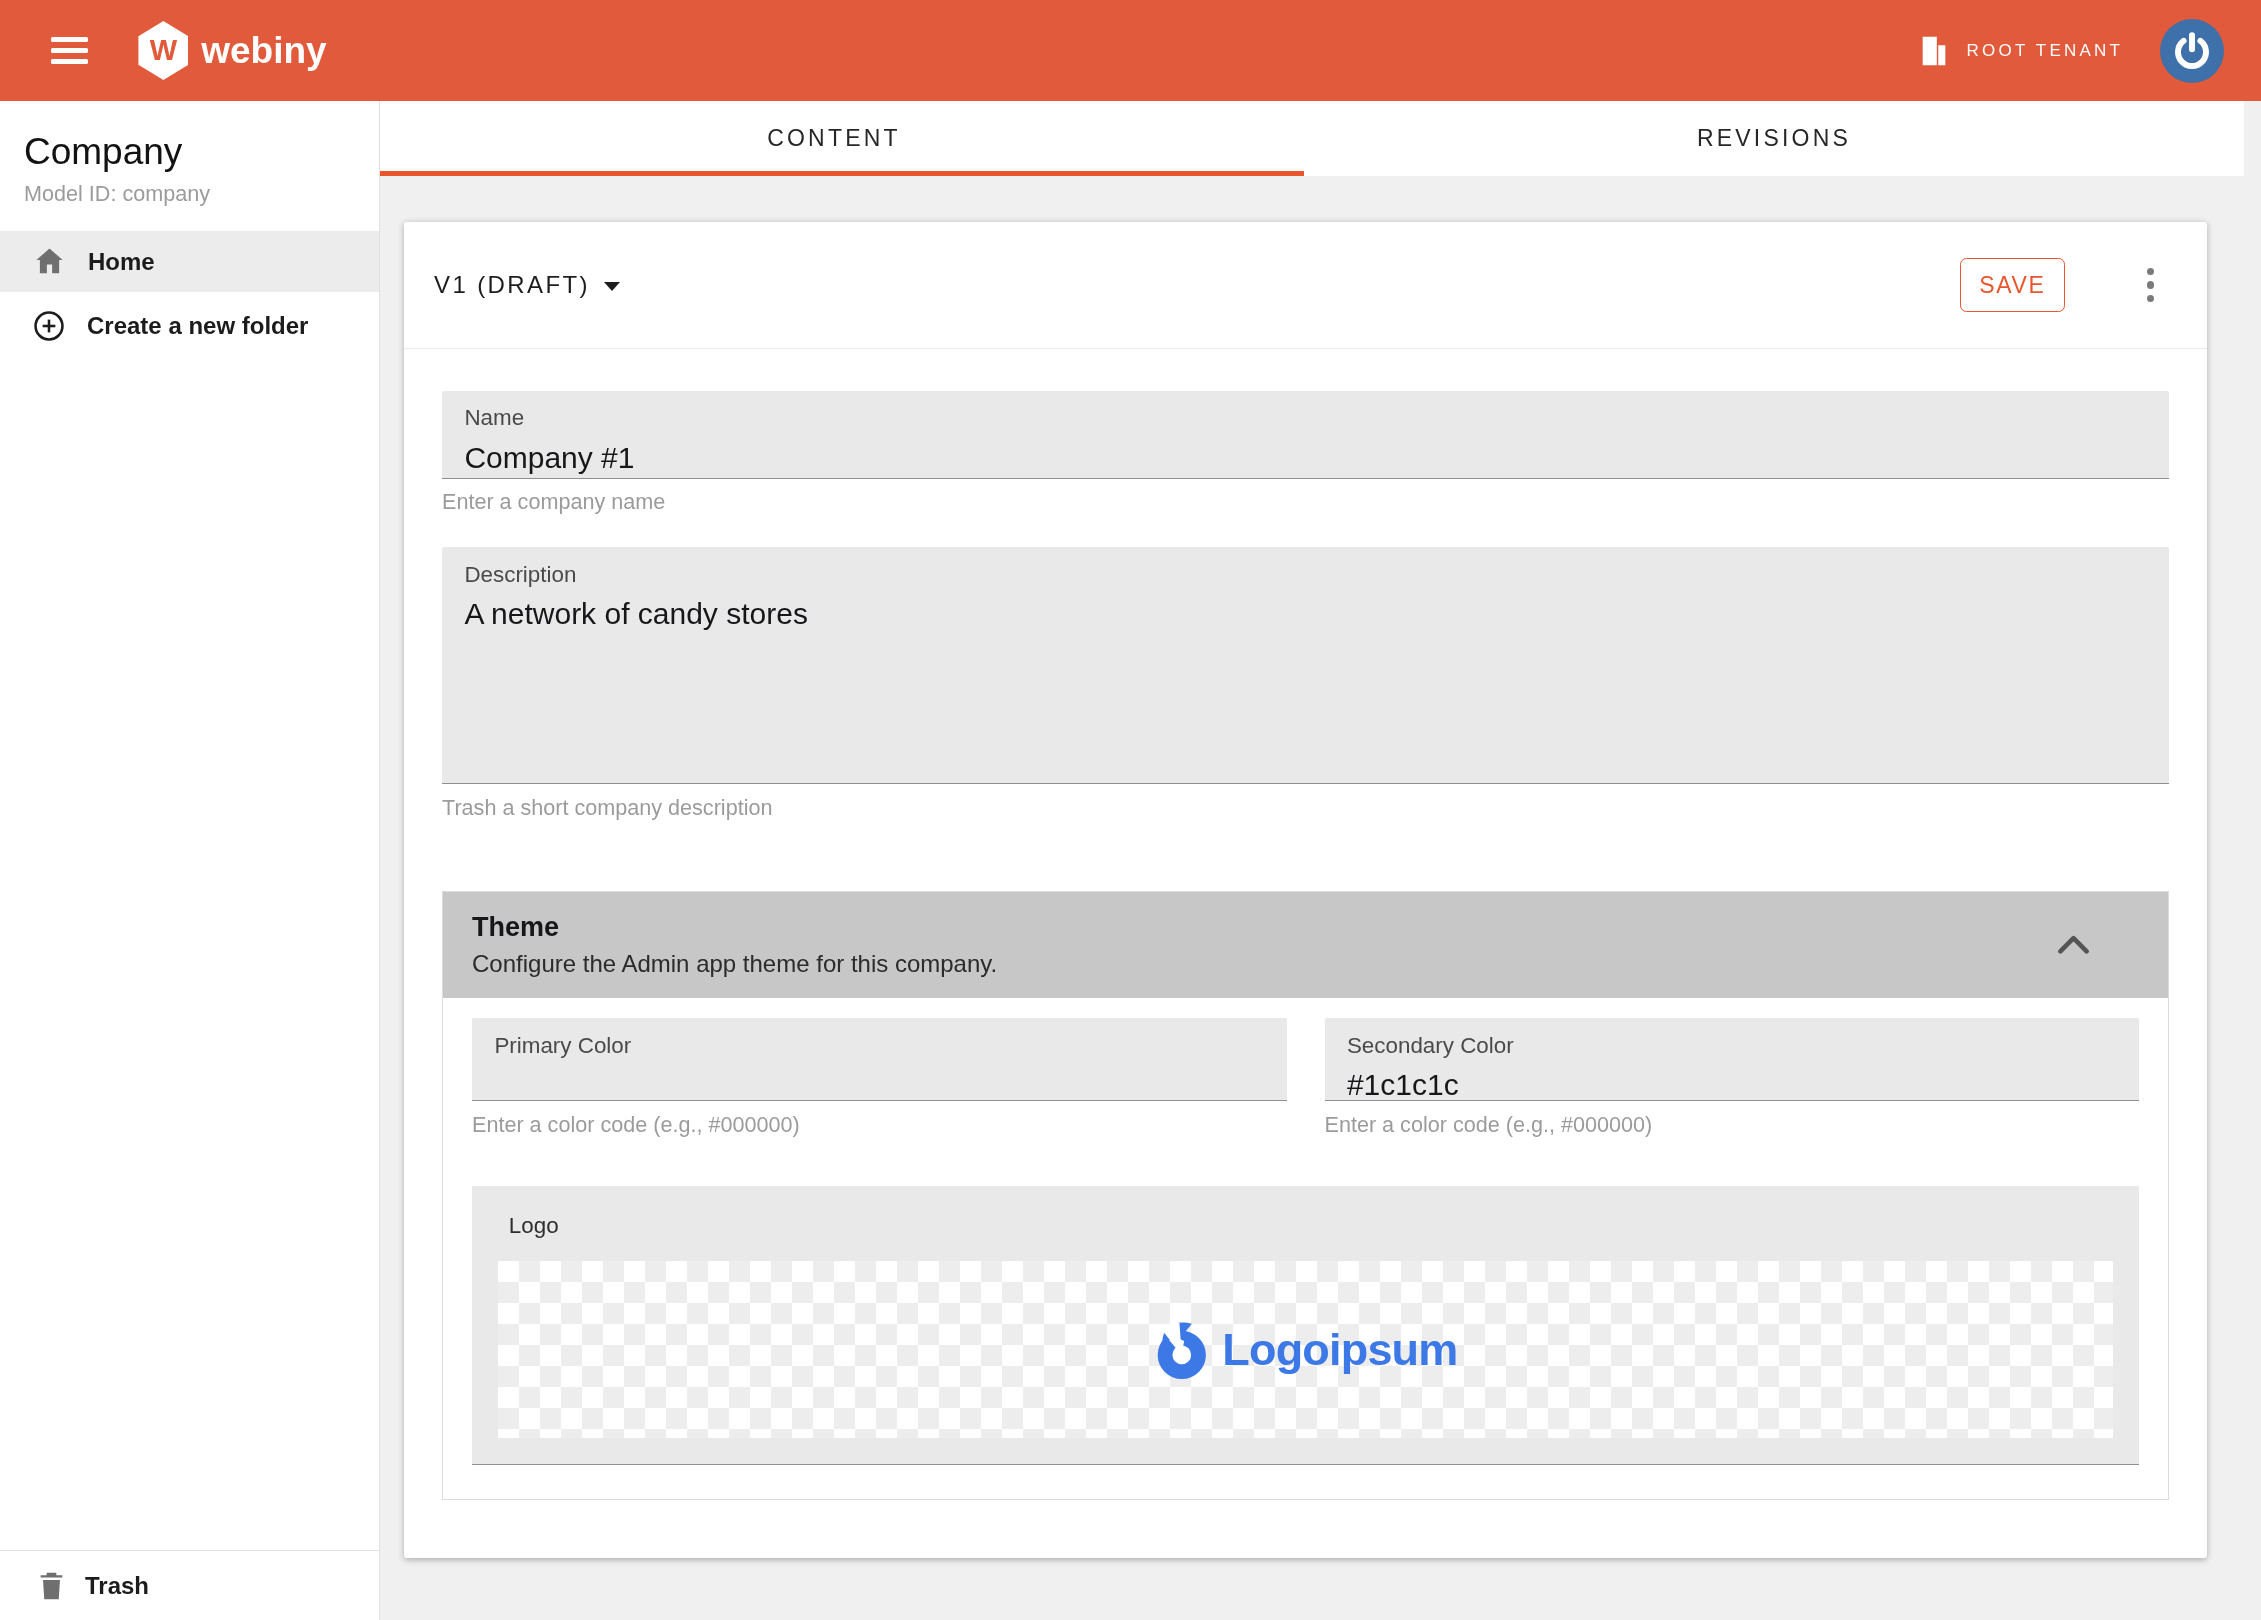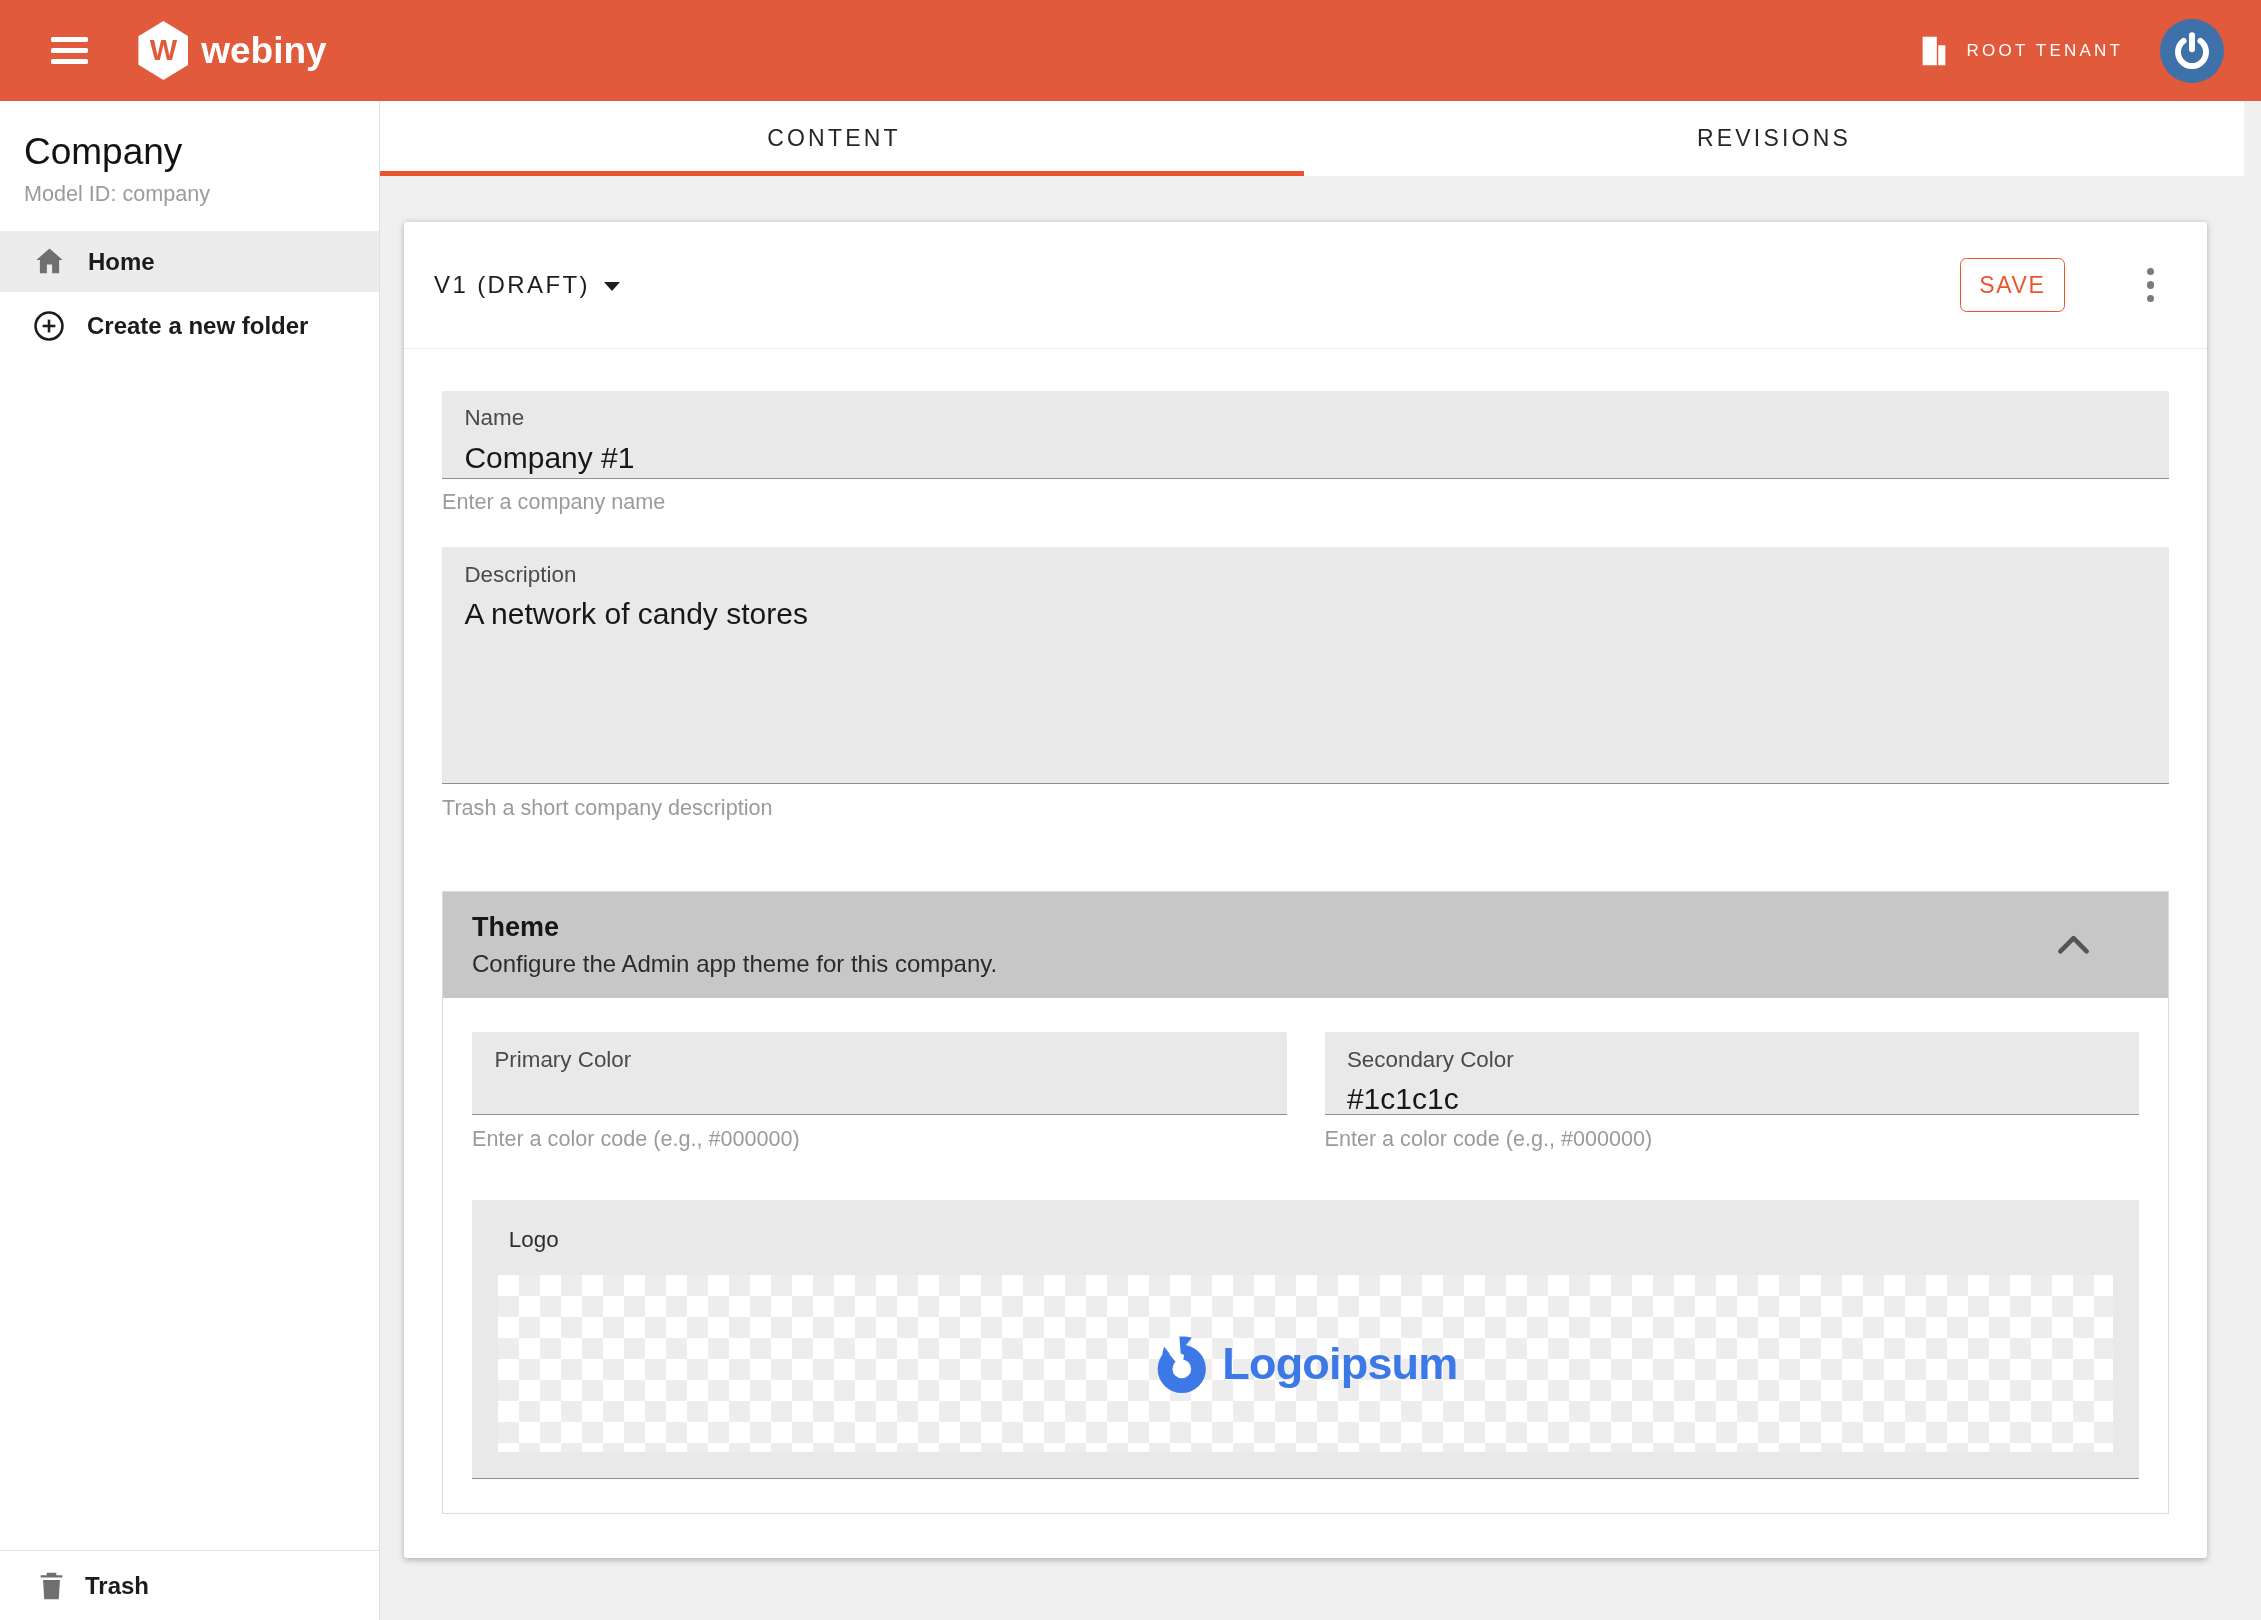--- a/index.html
+++ b/index.html
@@ -74,21 +74,21 @@
   .helper { font-size:21.6px; color:#9b9b9b; margin-top:10.4px; }
   .gap-after-name { margin-bottom:32px; }
   .gap-after-desc { margin-bottom:70px; }
 
   
   .theme { border:0.8px solid #dcdcdc; }
   .theme-head { background:#c7c7c7; padding:16px 32px 17.6px 29px; display:flex; align-items:center; }
   .theme-title { font-size:27px; font-weight:bold; color:#17171a; line-height:38px; }
   .theme-sub { font-size:24px; color:#2b2b2b; line-height:35px; }
   .chevron { margin-left:auto; cursor:pointer; margin-right:45px; }
-  .theme-body { padding:34px 29px 34px 29px; background:#fff; }
+  .theme-body { padding:20px 29px 34px 29px; background:#fff; }
   .two-col { display:flex; gap:38px; margin-bottom:48px; }
   .col { flex:1; }
   .fbox.color { height:83px; }
 
   .logo-field { background:#e9e9e9; border-bottom:1.6px solid #8f8f8f; padding:16px 25.6px 25.6px 25.6px; }
   .logo-label { font-size:22.4px; color:#2e2e2e; margin:11.2px 0 22.4px 11.2px; }
   .checker { height:177px; background-color:#fff;
     background-image:
       linear-gradient(45deg,#ededed 25%,transparent 25%,transparent 75%,#ededed 75%),
       linear-gradient(45deg,#ededed 25%,transparent 25%,transparent 75%,#ededed 75%);

